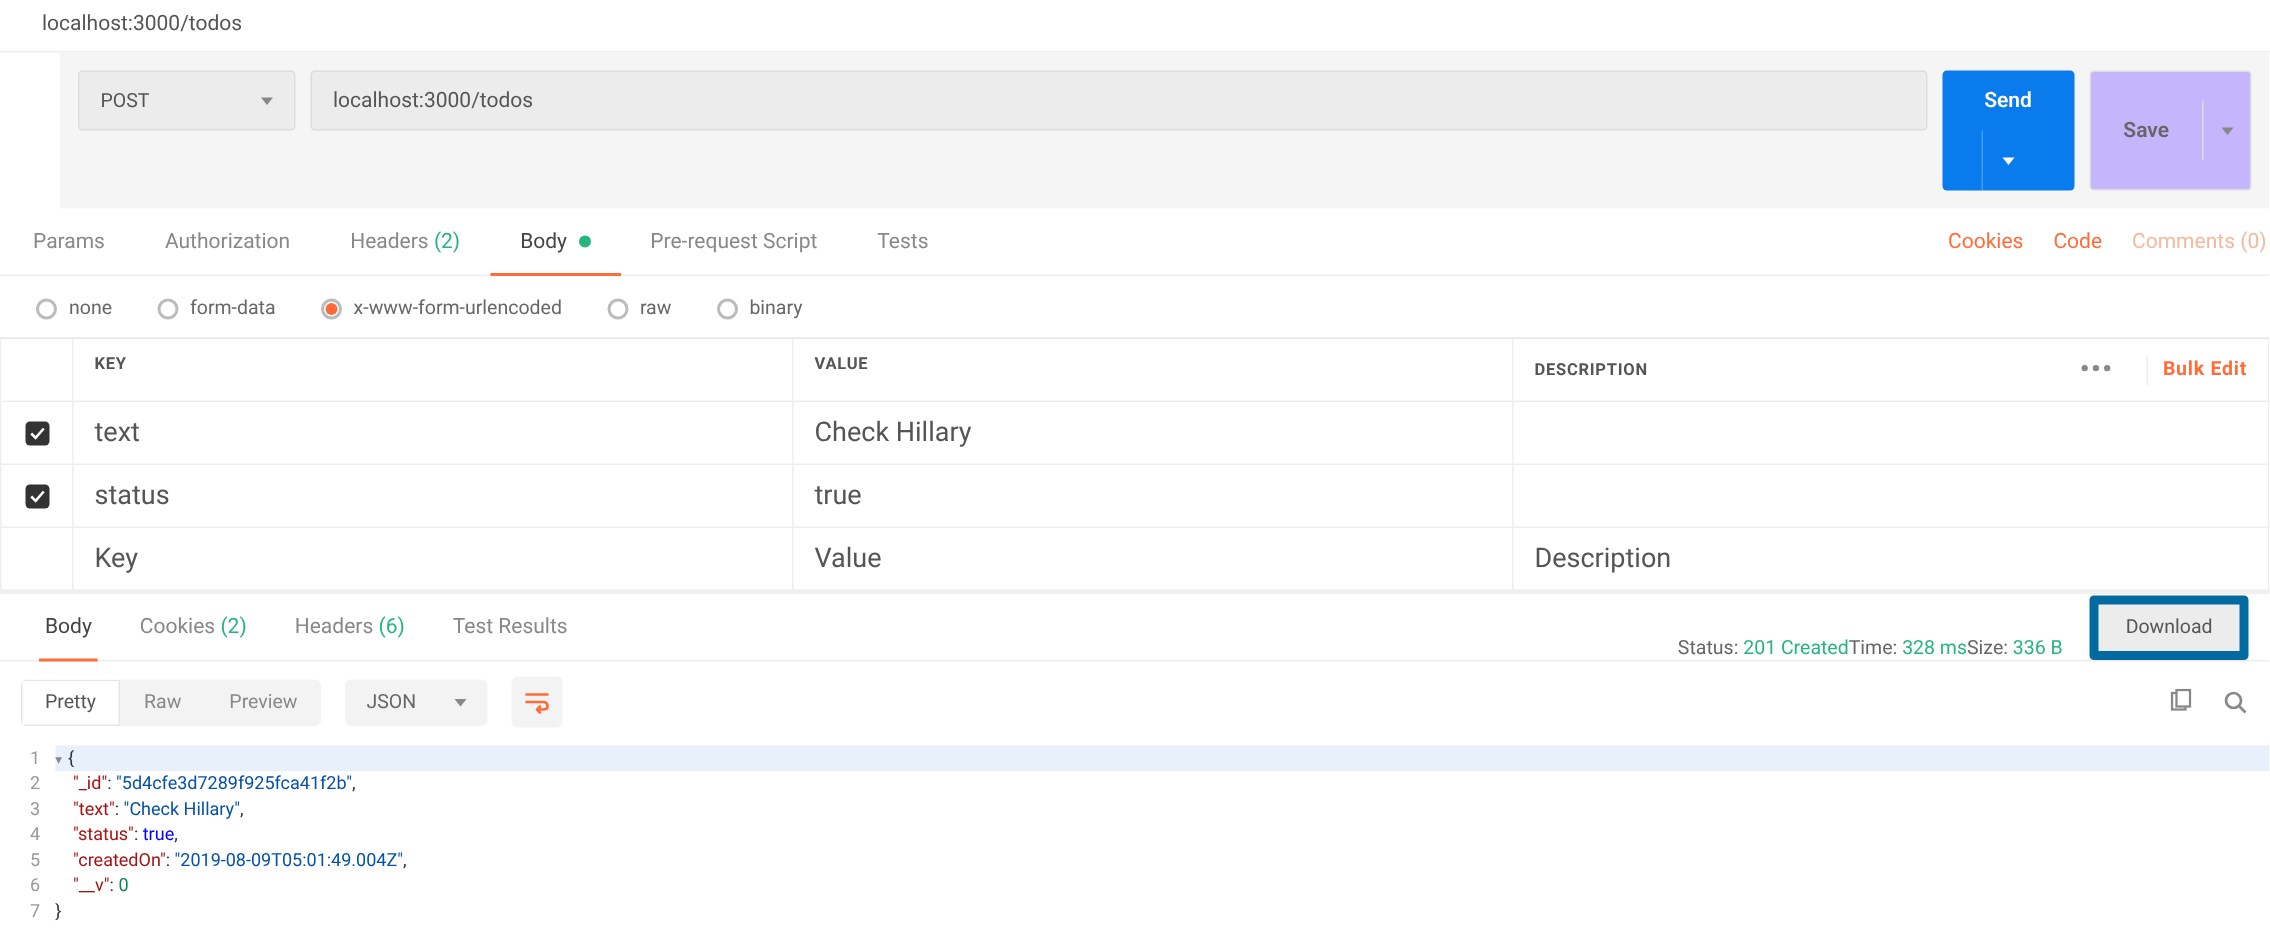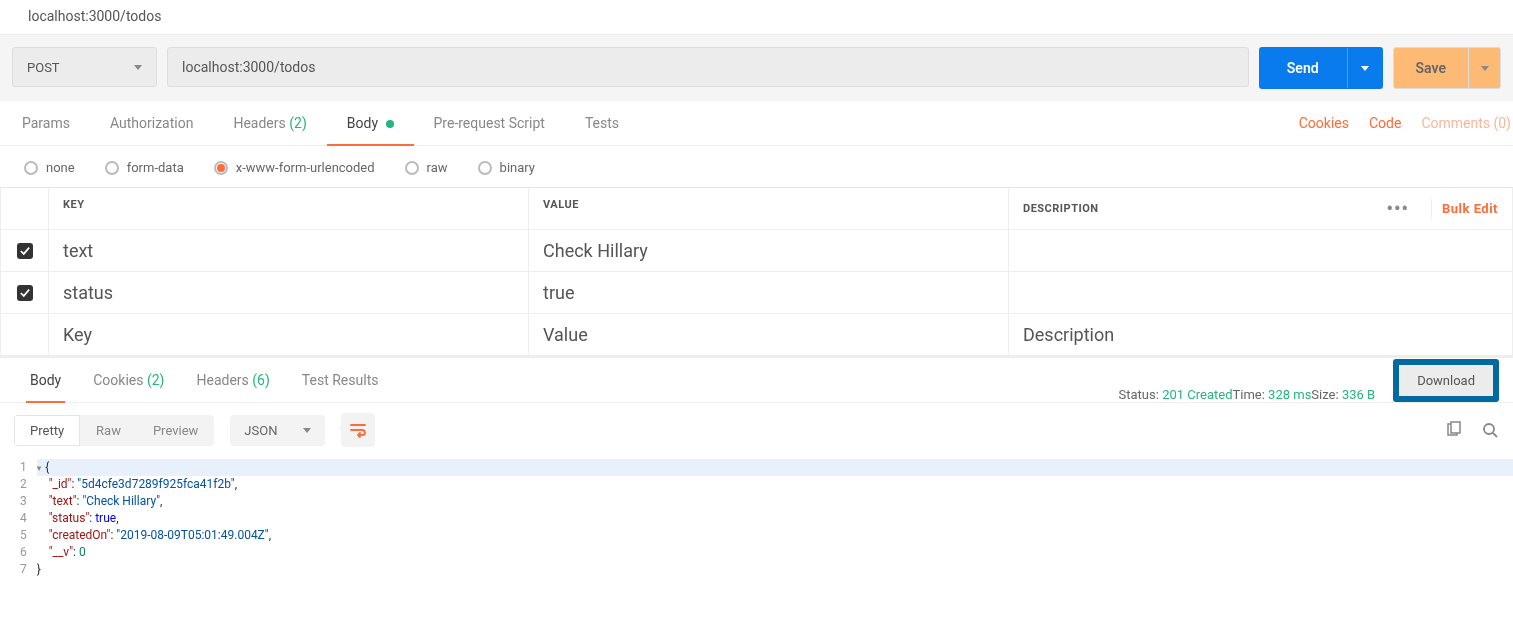--- a/index.html
+++ b/index.html
@@ -1,24 +1,24 @@
 <!DOCTYPE html>
 <html><head>
 <meta charset="utf-8">
 <style>
 * { box-sizing: border-box; margin: 0; padding: 0; font-family: -apple-system, BlinkMacSystemFont, "Segoe UI", Roboto, Helvetica, Arial, sans-serif; }
 body { background: #fff; color: #555; font-size: 13px; }
 .top-url { padding: 8px 20px 10px 28px; font-size: 14px; color: #555; border-bottom: 1px solid #eee; }
-.request-bar { display: flex; gap: 10px; padding: 12px; background: #f5f5f5; align-items: stretch; }
+.request-bar { display: flex; gap: 10px; padding: 12px; background: #f5f5f5; align-items: stretch; margin-left: 40px; }
 .method-select { display: flex; align-items: center; justify-content: space-between; width: 145px; background: #ececec; border: 1px solid #ddd; padding: 0 14px; height: 40px; border-radius: 3px; color: #555; font-size: 13px; }
 .url-input { flex: 1; background: #ececec; border: 1px solid #ddd; padding: 0 14px; height: 40px; border-radius: 3px; color: #555; font-size: 14px; }
-.send-btn { display: flex; align-items: center; background: #097bed; color: #fff; border-radius: 3px; overflow: hidden; }
+.send-btn { display: flex; align-items: center; background: #097bed; color: #fff; border-radius: 3px; overflow: hidden; flex-direction: column; }
 .send-btn .main { padding: 0 28px; height: 40px; display: flex; align-items: center; font-size: 14px; font-weight: 600; }
 .send-btn .drop { width: 36px; height: 40px; display: flex; align-items: center; justify-content: center; border-left: 1px solid rgba(255,255,255,0.25); }
-.save-btn { display: flex; align-items: center; background: #fdba74; border: 1px solid #ddd; border-radius: 3px; overflow: hidden; justify-content: space-between; }
+.save-btn { display: flex; align-items: center; background: #c4b5fd; border: 1px solid #ddd; border-radius: 3px; overflow: hidden; justify-content: space-between; }
 .save-btn .main { padding: 0 22px; height: 40px; display: flex; align-items: center; font-size: 14px; color: #666; font-weight: 600; }
 .save-btn .drop { width: 32px; height: 40px; display: flex; align-items: center; justify-content: center; border-left: 1px solid #ddd; color: #888; }
 .req-tabs { display: flex; align-items: center; padding: 0 2px; border-bottom: 1px solid #eee; }
 .req-tabs .tab { padding: 14px 20px; color: #888; font-size: 14px; cursor: pointer; position: relative; }
 .req-tabs .tab.active { color: #444; }
 .req-tabs .tab.active::after { content:""; position:absolute; left:0; right:0; bottom:-1px; height:2px; background:#ff6c37; }
 .green-dot { display: inline-block; width: 8px; height: 8px; background: #26b47f; border-radius: 50%; margin-left: 4px; vertical-align: middle; }
 .count { color: #26b47f; }
 .req-tabs .right { margin-left: auto; display: flex; gap: 20px; font-size: 14px; }
 .req-tabs .right .link { color: #ff6c37; cursor: pointer; }

